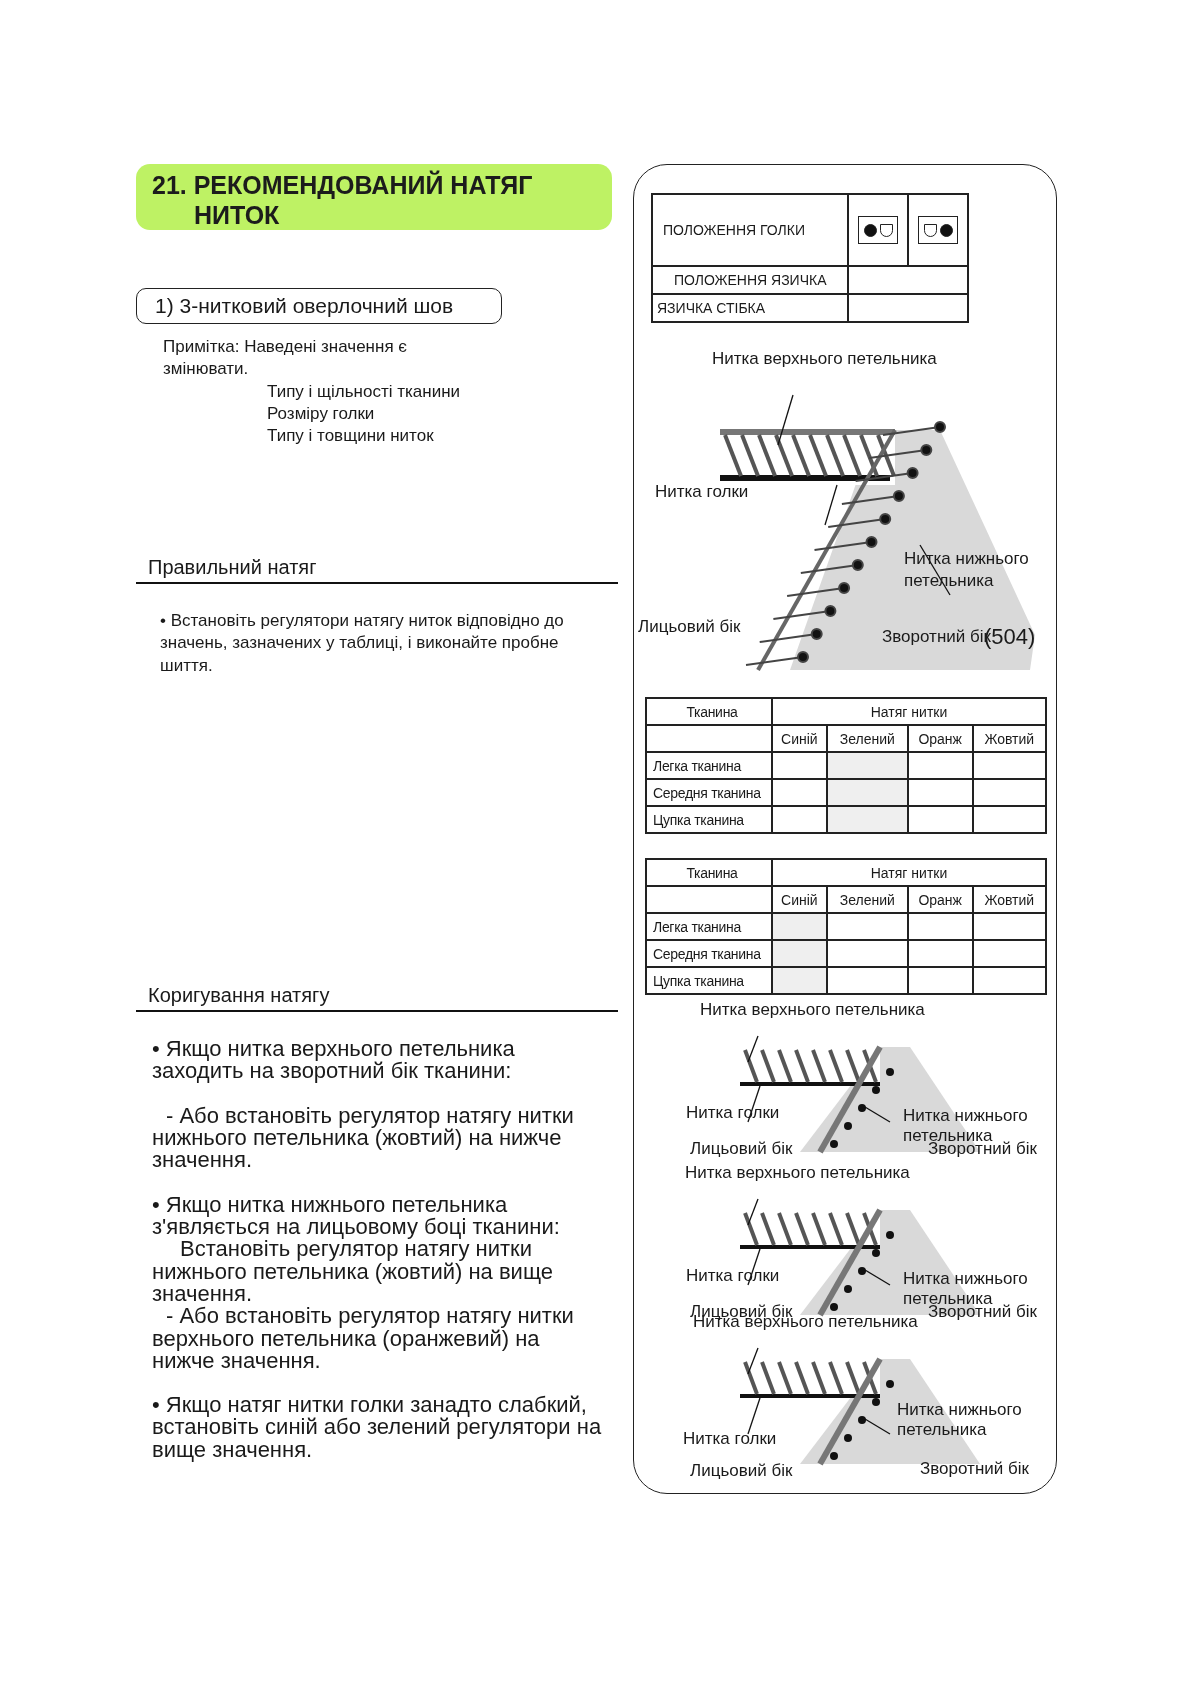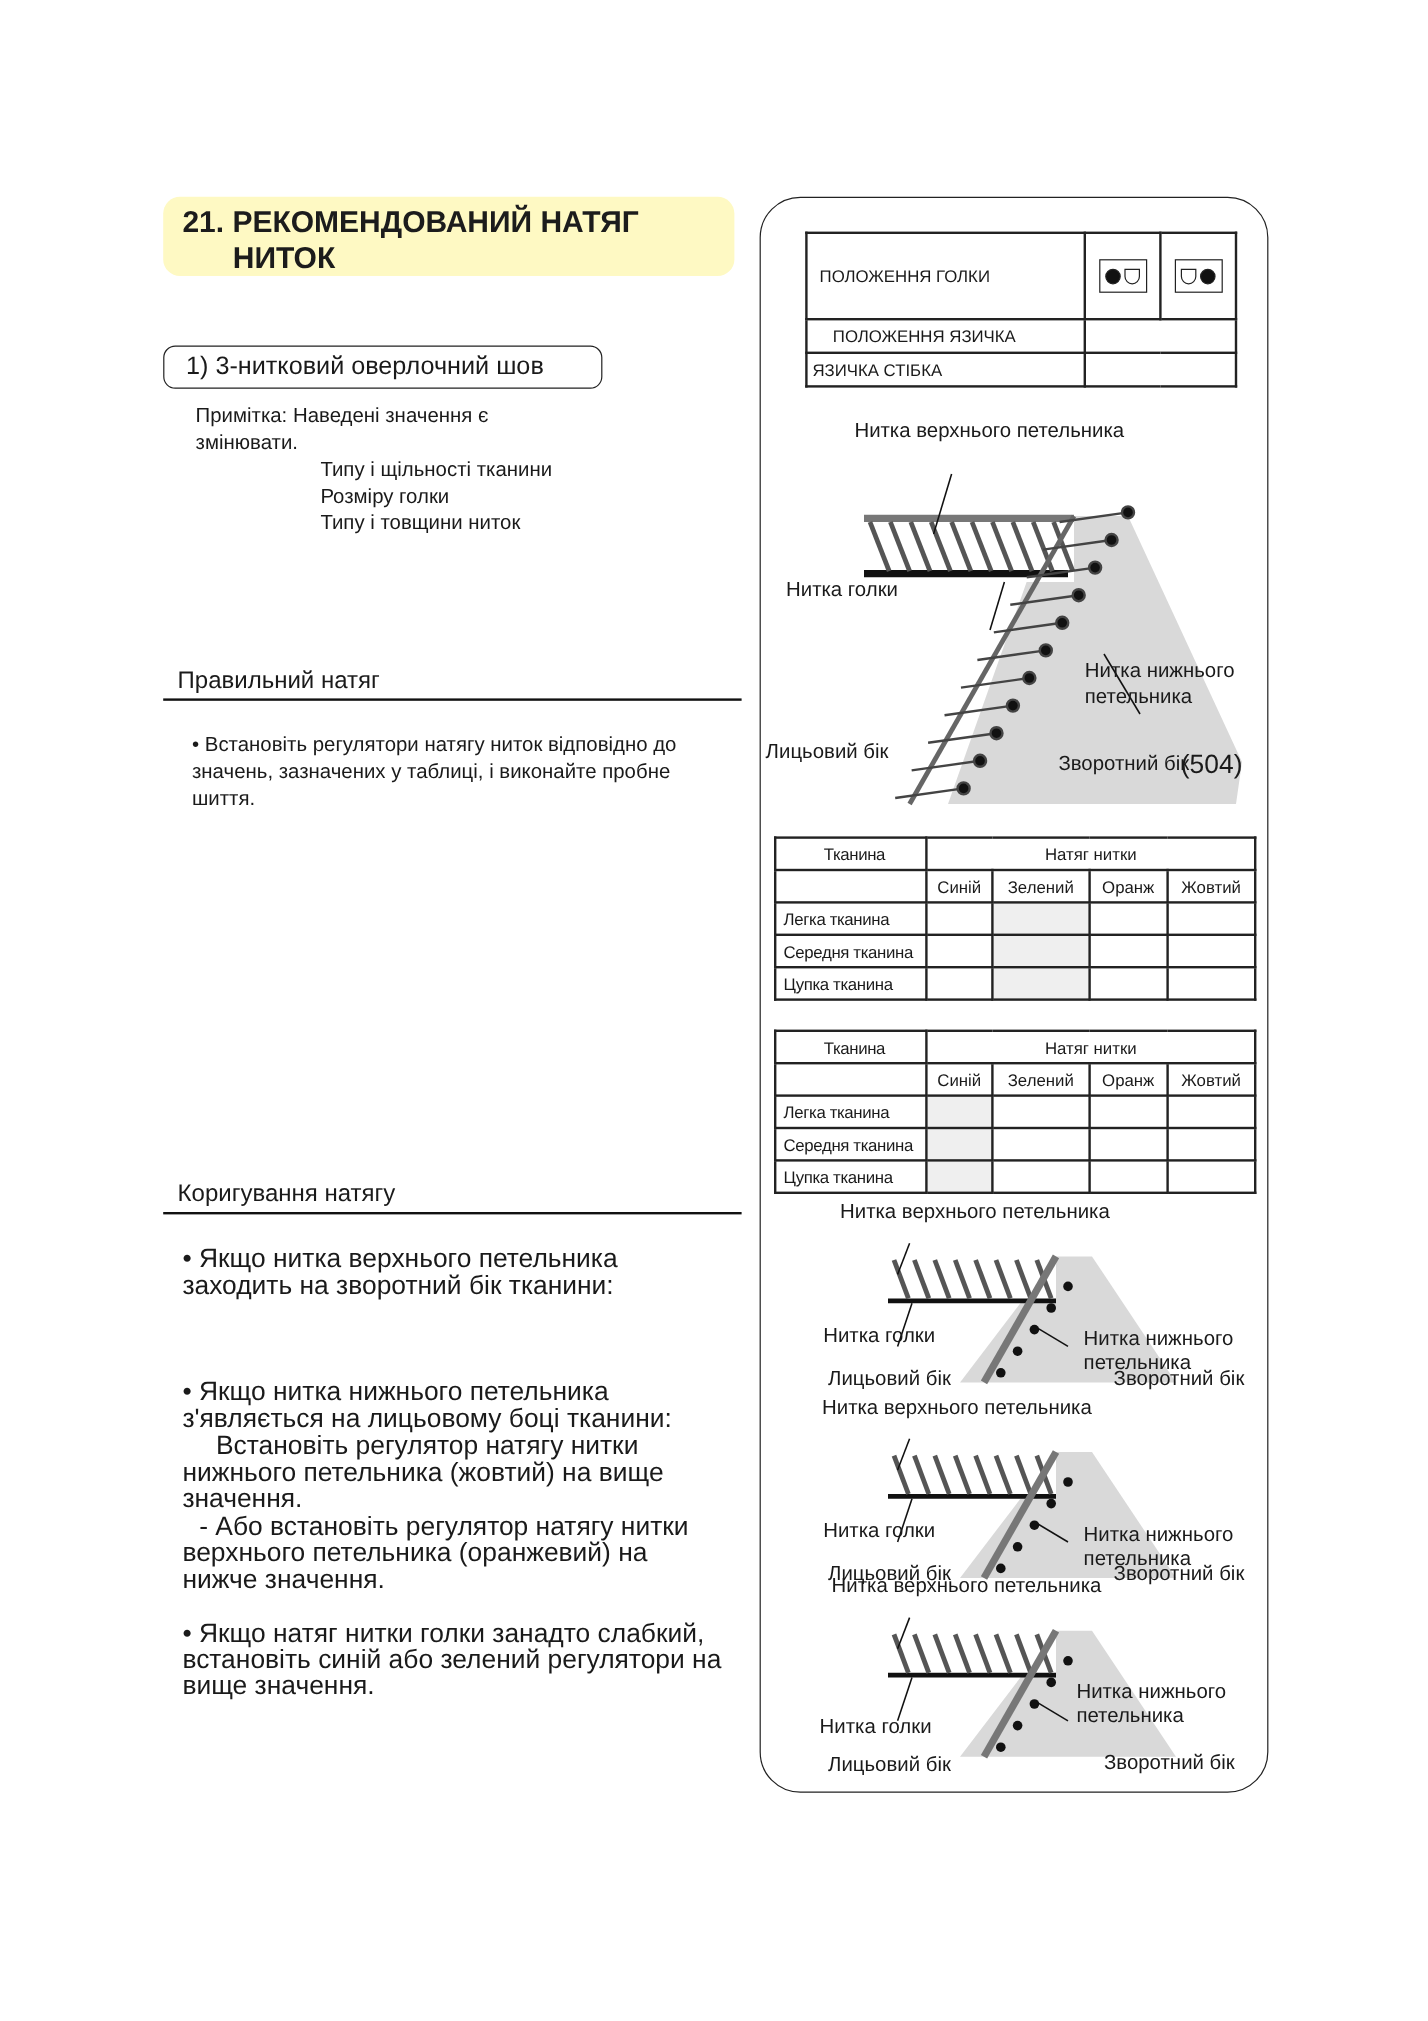--- a/index.html
+++ b/index.html
@@ -1,21 +1,21 @@
 <!DOCTYPE html>
 <html><head>
 <meta charset="utf-8">
 <style>
   html, body { margin:0; padding:0; background:#fff; }
   body { width:1190px; height:1684px; position:relative; overflow:hidden;
          font-family:"Liberation Sans", sans-serif; color:#1a1a1a; }
   .abs { position:absolute; }
 
   
-  .title-banner { left:136px; top:164px; width:476px; height:66px; background:#fef9c3;
+  .title-banner { left:136px; top:164px; width:476px; height:66px; background:#bef264;
                   border-radius:14px; }
   .title-text { position:absolute; left:16px; top:6px; font-weight:bold; font-size:25px; line-height:30px; color:#1c1c1c; }
   .title-text .l2 { display:block; padding-left:42px; }
 
   .subtitle-box { left:136px; top:288px; width:364px; height:34px; border:1.3px solid #222; border-radius:10px; }
   .subtitle-box span { position:absolute; left:18px; top:5px; font-size:21px; }
 
   .note { left:163px; top:336px; width:440px; font-size:17px; line-height:22.3px; }
   .note .ind1 { padding-left:72px; display:block; }
   .note .ind2 { padding-left:104px; display:block; }
@@ -68,35 +68,35 @@
 </div>
 
 <div class="abs sec-head" style="top:554px;">Правильний натяг</div>
 <div class="abs para" style="top:610px;">•  Встановіть регулятори натягу ниток відповідно до значень, зазначених у таблиці, і виконайте пробне шиття.</div>
 
 <div class="abs sec-head" style="top:982px;">Коригування натягу</div>
 <div class="abs para2" style="top:1038px;">
   <p>
     <span>• Якщо нитка верхнього петельника заходить на зворотний бік тканини:</span><br>
     <span class="ind" style="display:inline-block;"></span><br>
-    <span class="ind-s" style="display:inline-block;"></span>
+    <span class="ind-s" style="display:inline-block;"></span><span>- Або встановіть регулятор натягу нитки нижнього петельника (жовтий) на нижче значення.</span>
   </p>
   <p>
     <span>• Якщо нитка нижнього петельника з'являється на лицьовому боці тканини:</span><br>
     <span class="ind" style="display:inline-block;"></span><span>Встановіть регулятор натягу нитки нижнього петельника (жовтий) на вище значення.</span><br>
     <span class="ind-s" style="display:inline-block;"></span><span>- Або встановіть регулятор натягу нитки верхнього петельника (оранжевий) на нижче значення.</span>
   </p>
   <p>
     <span>• Якщо натяг нитки голки занадто слабкий, встановіть синій або зелений регулятори на вище значення.</span>
   </p>
 </div>
 
 <div class="abs panel"></div>
 
-<table class="set" style="left:671px; top:193px; width:360px;">
+<table class="set" style="left:651px; top:193px; width:318px;">
   <tbody>
       <tr style="height:72px;">
     <td style="width:228px; padding-left:10px;">ПОЛОЖЕННЯ ГОЛКИ</td>
     <td style="width:50px;">
       <div class="needle-box">
             <span class="dot full"></span>
             <span class="dot"></span>
           </div>
     </td>
     <td style="width:50px;">

